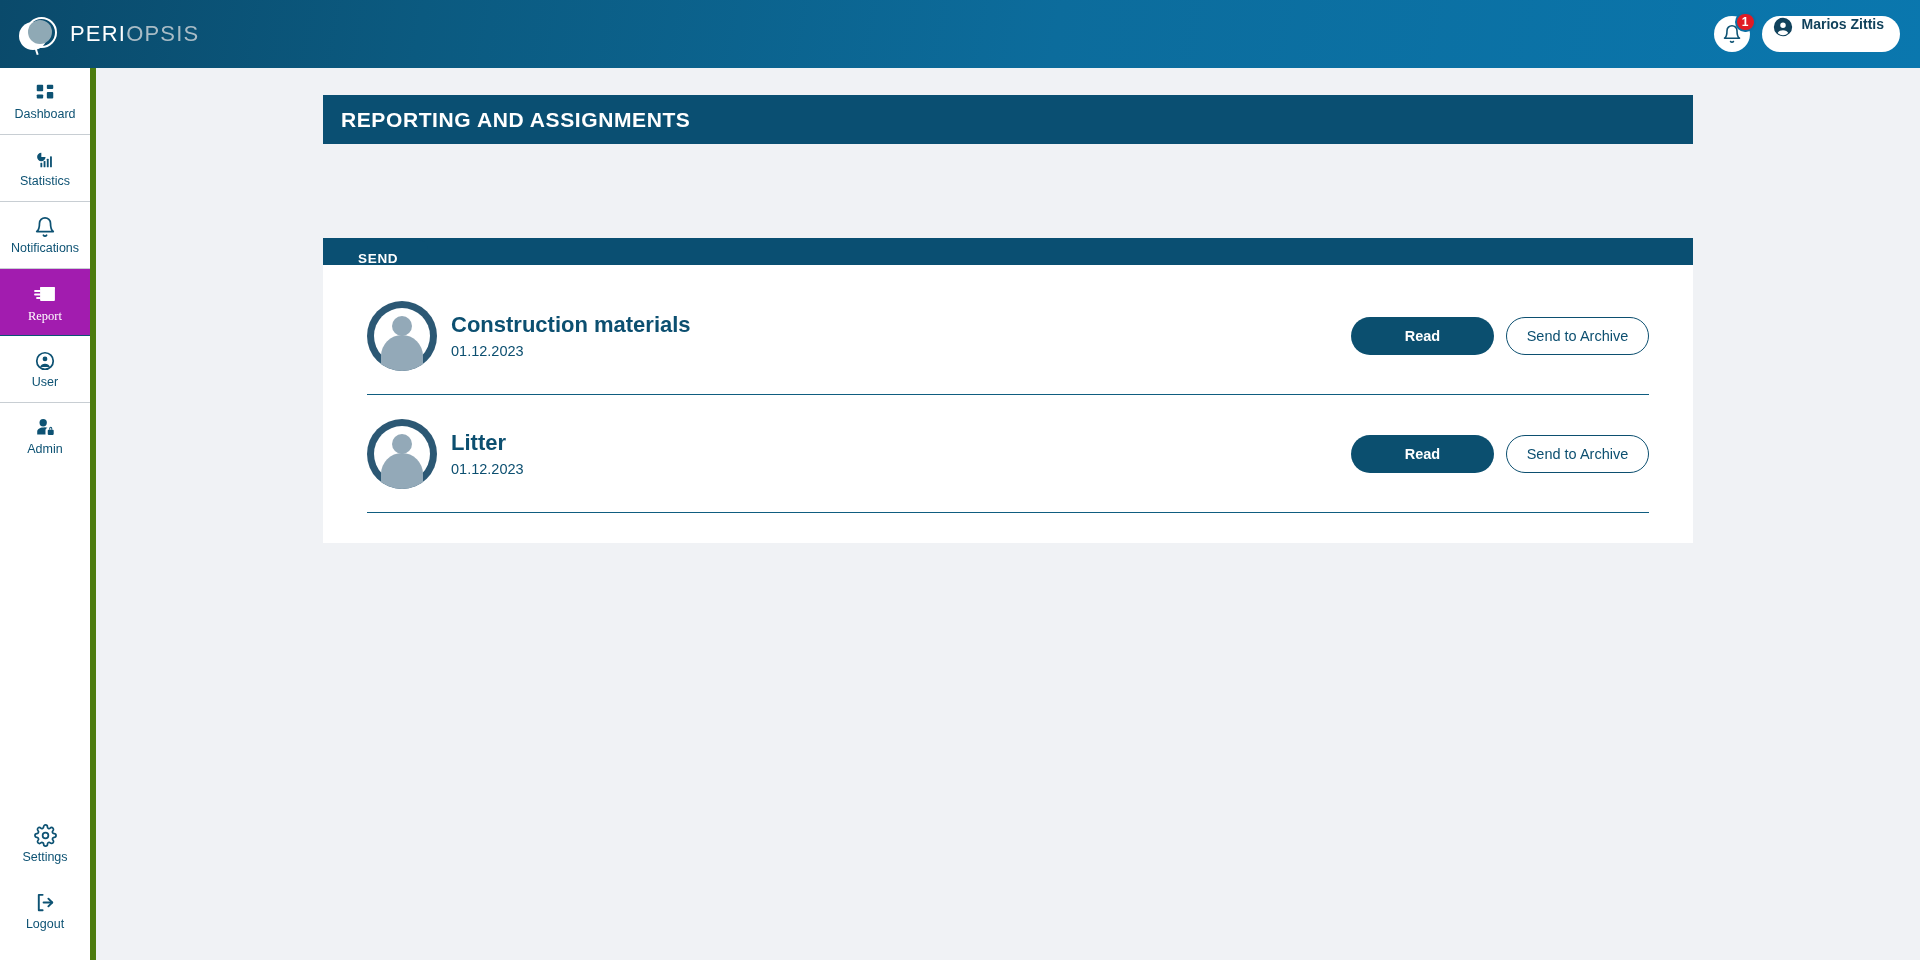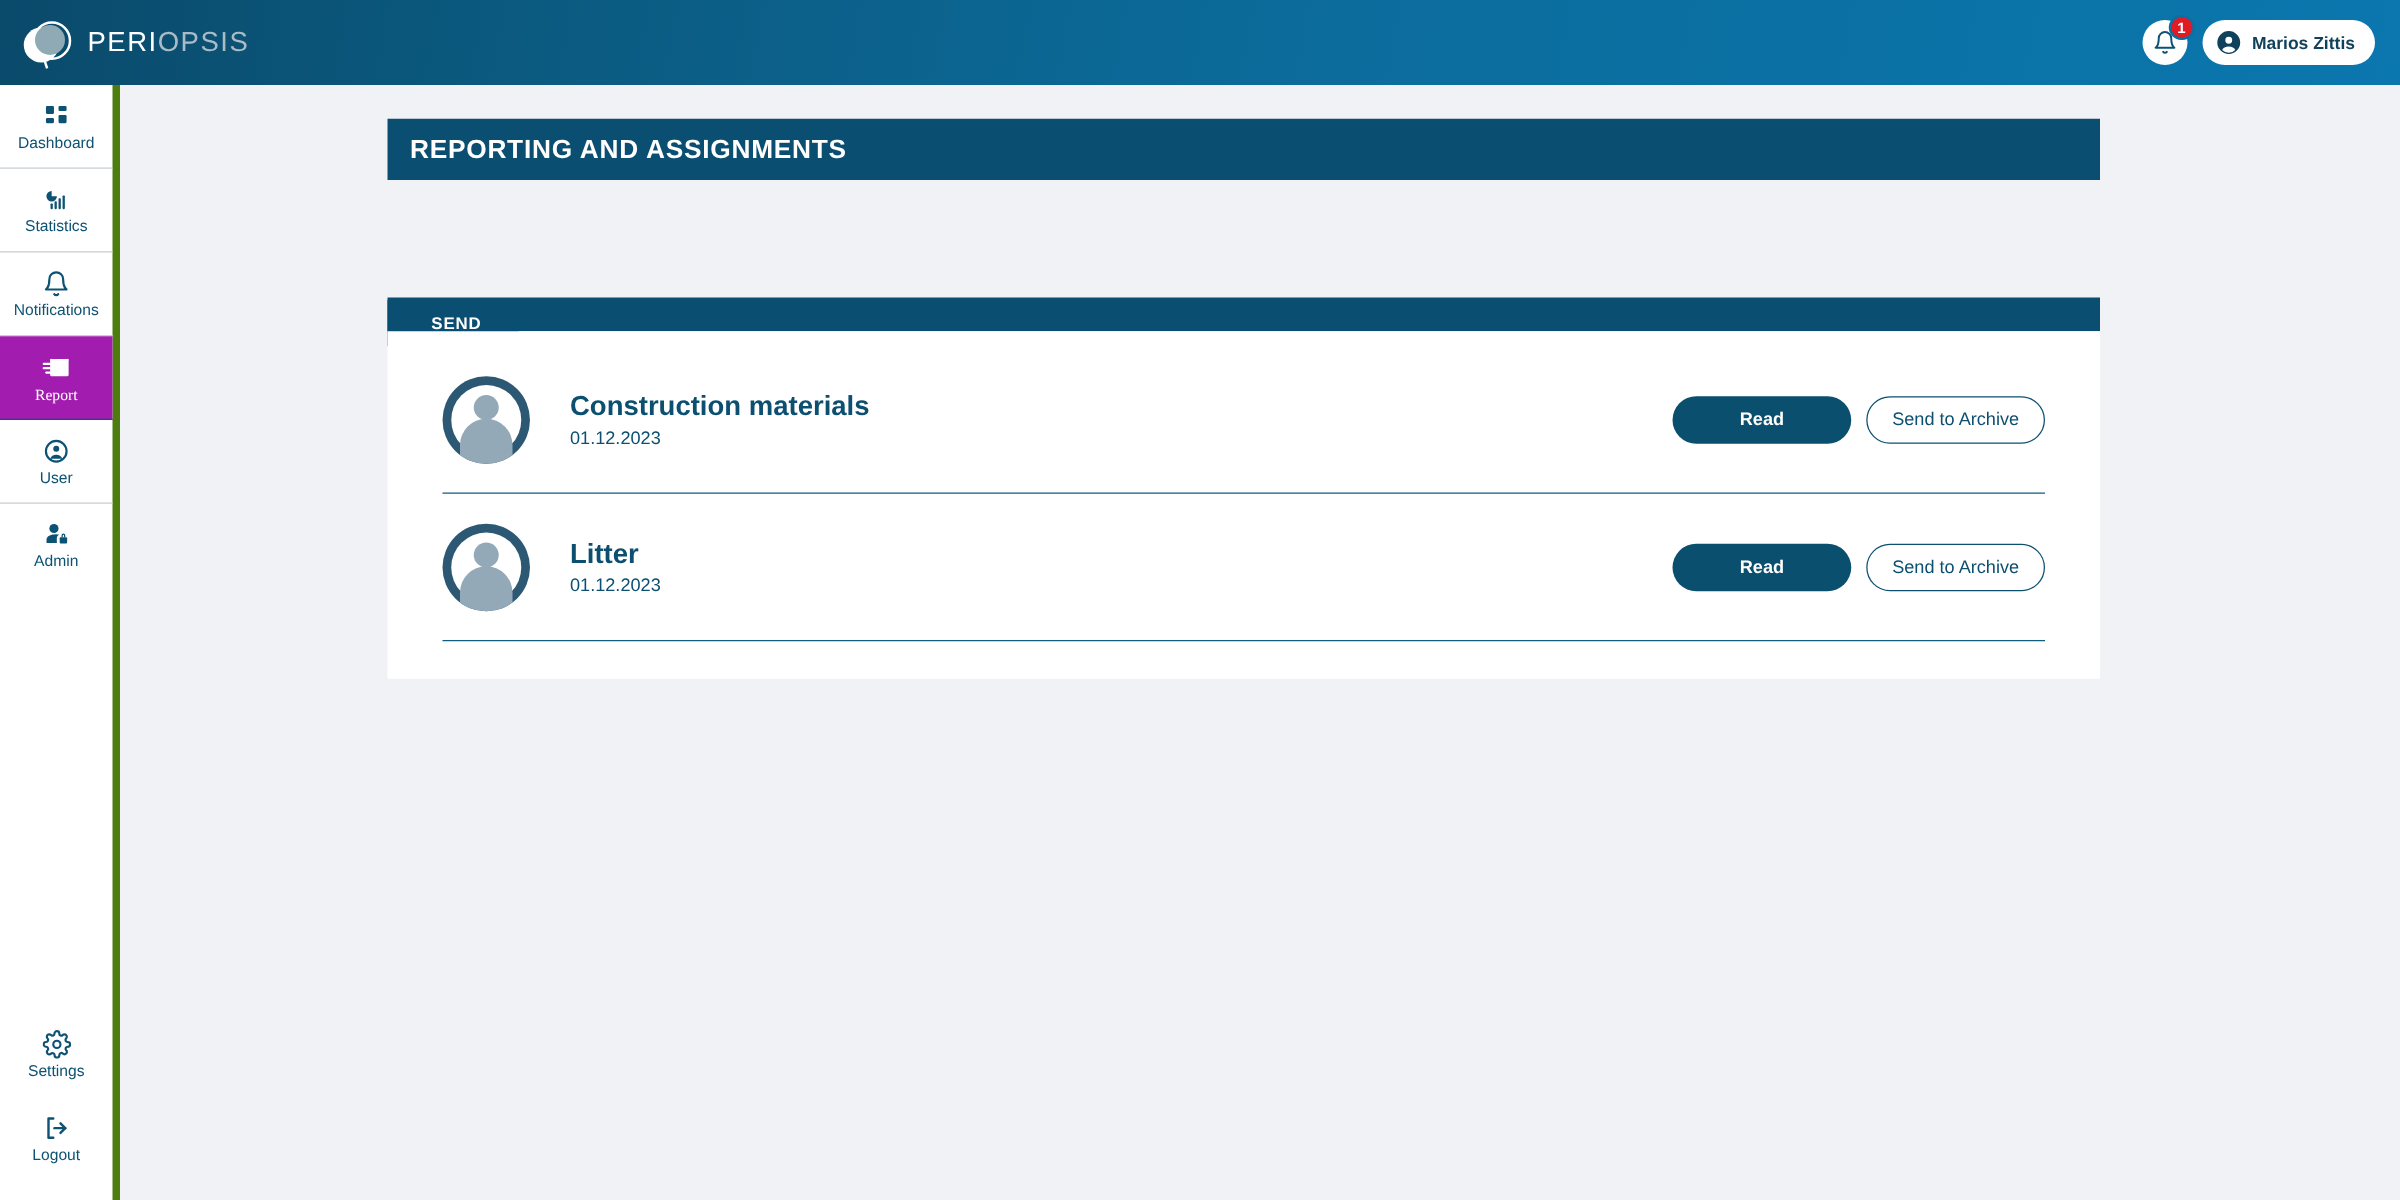--- a/index.html
+++ b/index.html
@@ -59,21 +59,21 @@
   }
   .bell-badge {
     position: absolute; top: -4px; right: -6px;
     min-width: 20px; height: 20px; padding: 0 5px;
     background: #e01b24; color: #fff;
     border-radius: 10px; font-size: 12px; font-weight: bold;
     display: flex; align-items: center; justify-content: center;
     border: 2px solid #0b6fa4;
   }
   .user-pill {
-    display: flex; align-items: center; gap: 8px;
+    display: flex; align-items: flex-start; gap: 8px;
     background: #ffffff; border-radius: 20px;
     height: 36px; padding: 0 16px 0 10px;
   }
   .user-pill .uname {
     color: #11425c; font-size: 14px; font-weight: bold;
     white-space: nowrap;
   }
 
   
   .sidebar {
@@ -94,21 +94,21 @@
   }
   .nav-item .nlabel { font-size: 12.5px; line-height: 1; }
   .nav-item svg { display: block; }
   .nav-item.active { background: #a21caf; color: #ffffff; border-bottom-color: #0b5474; font-family: Liberation Serif, serif; }
   .nav-item.active svg { fill: #ffffff; stroke: #ffffff; }
   .nav-item.no-border { border-bottom: none; }
   .nav-spacer { flex: 1; }
 
   
   .main {
-    position: absolute; top: 68px; left: 83px;
+    position: absolute; top: 68px; left: 96px;
     width: 1824px; height: 892px;
     background: #f0f2f5;
     overflow: hidden;
   }
   .page-title-bar {
     position: absolute; left: 227px; top: 27px;
     width: 1370px; height: 49px;
     background: #0a4f72;
     display: flex; align-items: center;
   }
@@ -167,21 +167,21 @@
     width: 20px; height: 20px; border-radius: 50%;
     background: #93a9b8;
   }
   .avatar .body {
     position: absolute; left: 14px; top: 34px;
     width: 42px; height: 40px;
     border-top-left-radius: 21px; border-top-right-radius: 21px;
     background: #93a9b8;
   }
 
-  .row-text { margin-left: 32px; display: flex; flex-direction: column; gap: 5px; }
+  .row-text { margin-left: 14px; display: flex; flex-direction: column; gap: 5px; }
   .row-title { color: #0c4f70; font-size: 22px; font-weight: bold; }
   .row-date { color: #0c4f70; font-size: 14.5px; }
 
   .row-actions { margin-left: auto; display: flex; align-items: flex-start; gap: 12px; }
   .btn {
     height: 38px; border-radius: 19px;
     display: flex; align-items: center; justify-content: center;
     font-size: 14.5px; font-weight: bold; cursor: pointer;
     white-space: nowrap;
   }

